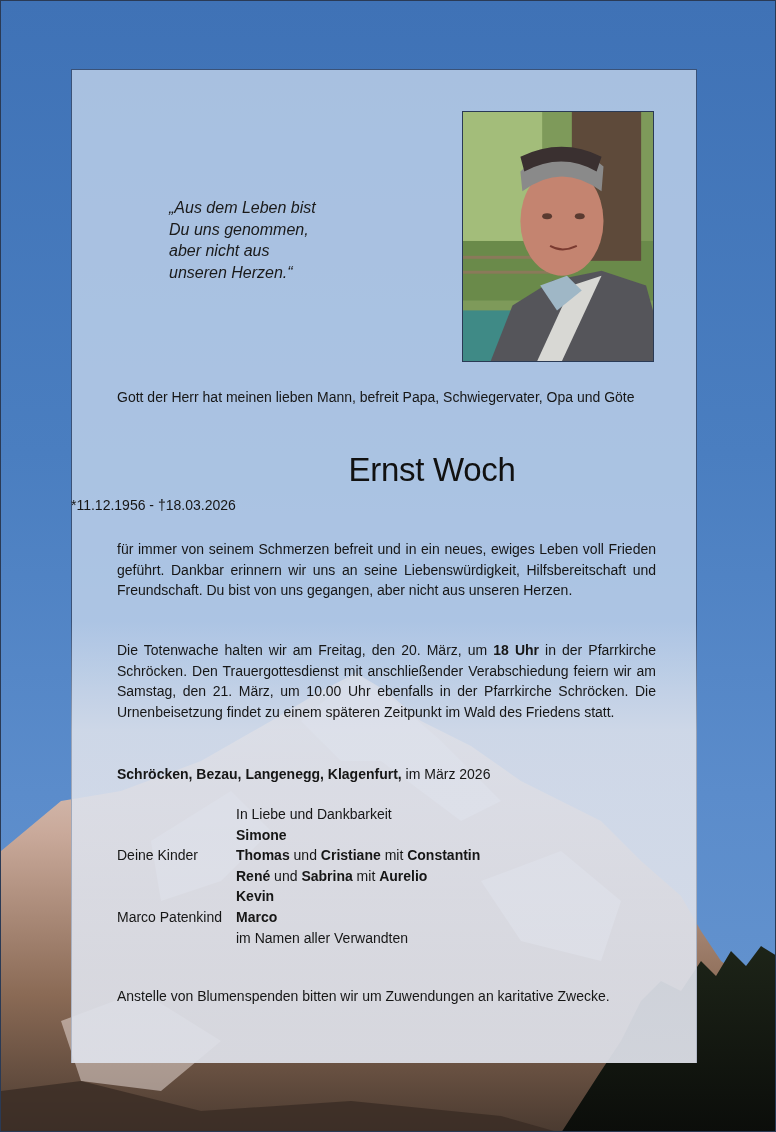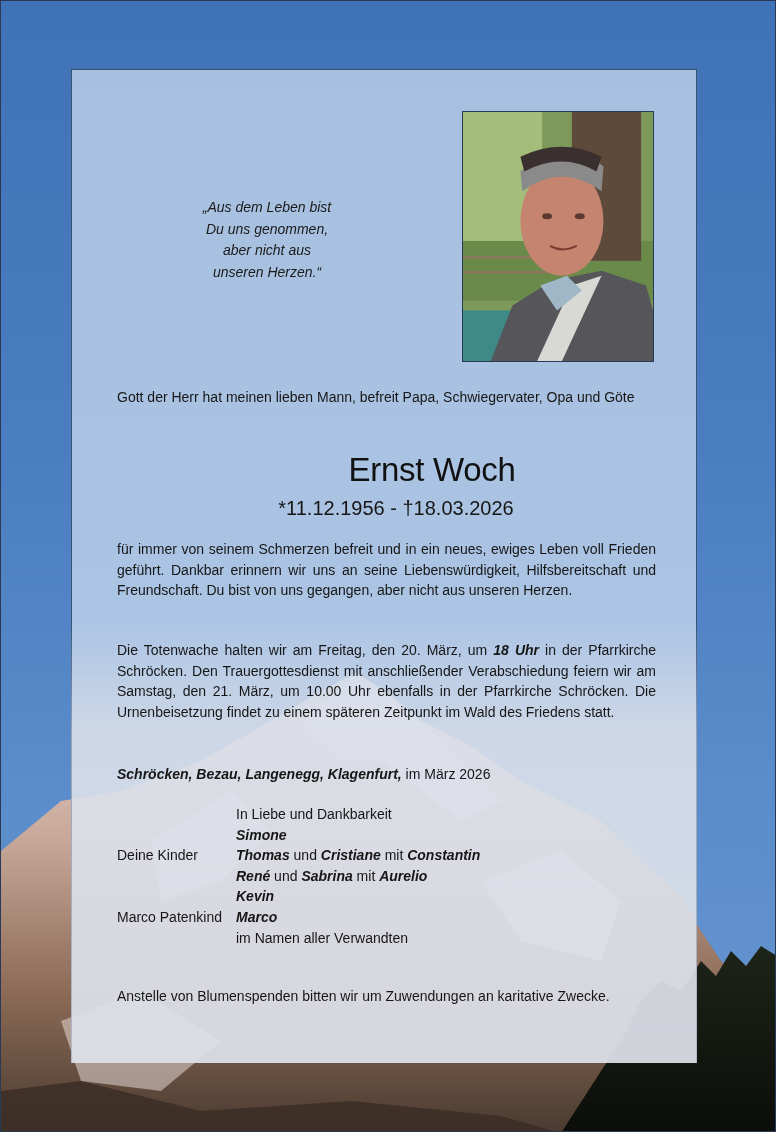--- a/index.html
+++ b/index.html
@@ -24,41 +24,41 @@
     border-right: 1px solid #3a5278;
   }
   .panel-fade {
     position: absolute; left: 70px; top: 620px; width: 626px; height: 442px;
     background: linear-gradient(180deg, rgba(226,226,232,0) 0%, rgba(232,230,234,0.55) 25%, rgba(230,228,232,0.7) 100%);
     pointer-events: none;
   }
 
   .quote {
     position: absolute; left: 168px; top: 196px; width: 196px;
-    text-align: center; font-style: italic; font-size: 14px; line-height: 21.5px; color: #1a1a1a;
+    text-align: left; font-style: italic; font-size: 16px; line-height: 21.5px; color: #1a1a1a;
   }
 
   .photo {
     position: absolute; left: 461px; top: 110px; width: 192px; height: 251px;
     border: 1px solid #2a3a55; overflow: hidden;
     background: linear-gradient(135deg, #6c8a4a 0%, #8aa86a 30%, #5a6a3a 55%, #6b5a45 100%);
   }
   .photo svg { width: 100%; height: 100%; display: block; }
 
   .text { position: absolute; left: 116px; width: 539px; font-size: 14px; line-height: 20.5px; color: #161616; }
   .intro { top: 386px; }
   .name {
     position: absolute; left: 70px; top: 450px; width: 722px; text-align: center;
     font-size: 33px; font-weight: 400; letter-spacing: -0.3px; color: #111;
   }
-  .dates { position: absolute; left: 70px; top: 496px; width: 650px; text-align: center; font-size: 20px; color: #161616; }
+  .dates { position: absolute; left: 70px; top: 496px; width: 650px; text-align: left; font-size: 14px; color: #161616; }
   .para1 { top: 538px; text-align: justify; }
   .para2 { top: 639px; text-align: justify; }
   .place { top: 763px; }
-  .b { font-weight: 700; font-style: italic; }
+  .b { font-weight: 700; }
 
   .family { position: absolute; left: 116px; top: 803px; font-size: 14px; line-height: 20.6px; color: #161616; }
   .frow { display: flex; }
   .flabel { width: 119px; }
   .fval { }
 
   .note { position: absolute; left: 116px; top: 987px; font-size: 14px; color: #161616; }
 </style>
 </head>
 <body>

